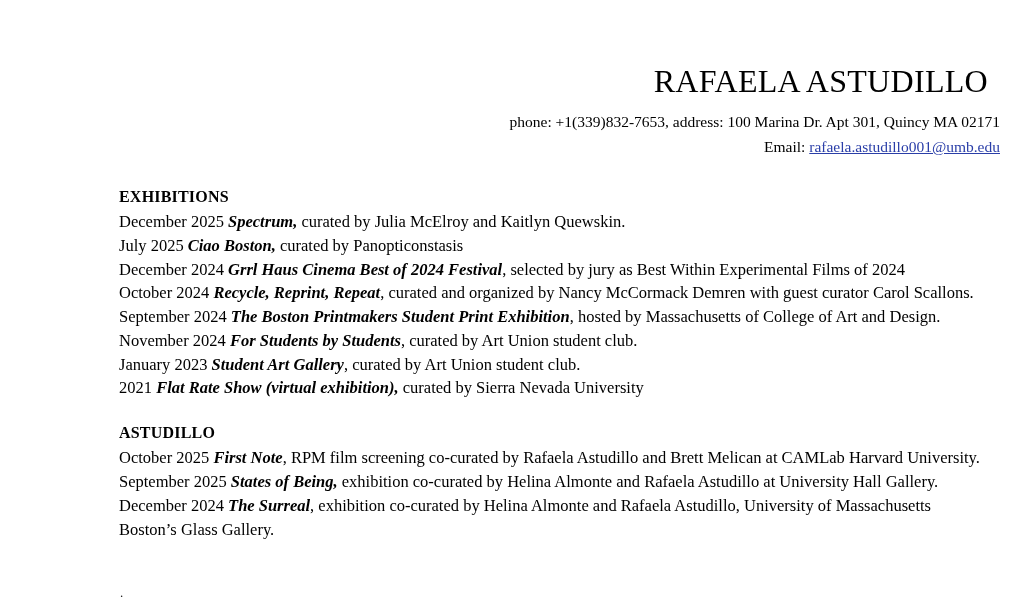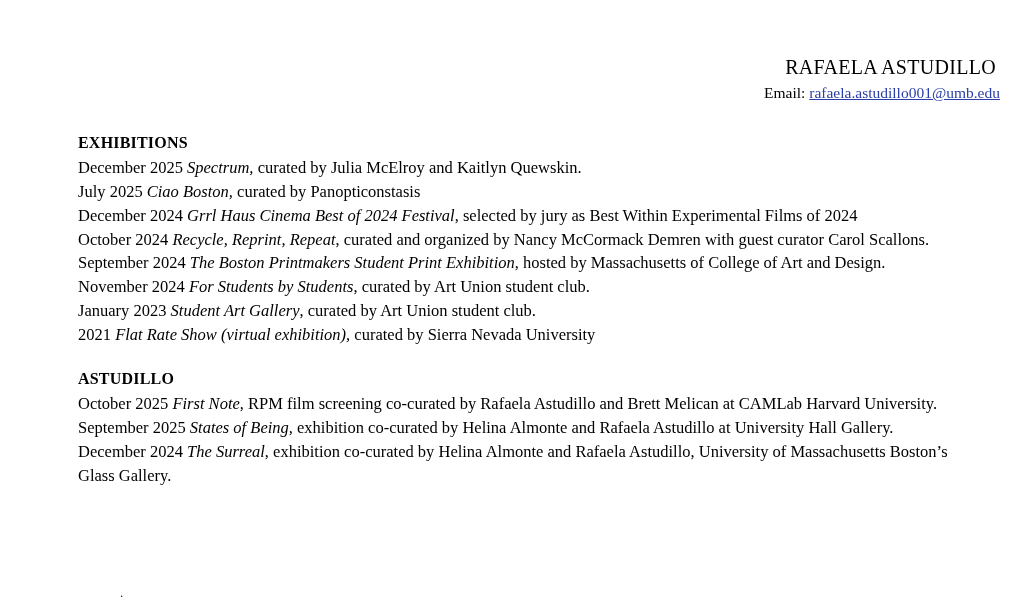--- a/index.html
+++ b/index.html
@@ -20,59 +20,59 @@
     width: 1024px;
     height: 605px;
     box-sizing: border-box;
   }
   .header {
     padding-top: 52px;
     padding-right: 24px;
     text-align: right;
   }
   .doc-title {
-    font-size: 20px;
+    font-size: 32px;
     letter-spacing: 0.3px;
     line-height: 1.1;
     font-weight: normal;
-    margin: 4px;
+    margin: 12px;
   }
   .contact-line {
     font-size: 15.5px;
     margin-top: 10px;
     line-height: 1.45;
   }
   .contact-line2 {
     font-size: 15.5px;
     margin-top: 2px;
     line-height: 1.45;
     margin-left: 32px;
   }
   .email-link {
     color: #2a3ea8;
     text-decoration: underline;
   }
   .body-area {
     margin-top: 30px;
-    padding-left: 78px;
+    padding-left: 119px;
     padding-right: 40px;
   }
   .section-heading {
     font-weight: bold;
     font-size: 16px;
     letter-spacing: 0.2px;
     margin: 0 0 4px 0;
   }
   .entry {
     font-size: 16.5px;
     line-height: 1.44;
     margin: 0;
   }
   .entry .ttl {
-    font-weight: normal;
+    font-weight: bold;
     font-style: italic;
   }
   .spacer {
     height: 24px;
   }
   .curation-block .entry {
     line-height: 1.45;
   }
   .bottom-mark {
     position: absolute;
@@ -82,20 +82,21 @@
     color: #222;
   }
 </style>
 </head>
 <body>
 
 <div class="page">
 
   <div class="header">
     <h1 class="doc-title">RAFAELA ASTUDILLO</h1>
+    <div class="contact-line">phone: +1(339)832-7653, address: 100 Marina Dr. Apt 301, Quincy MA 02171</div>
     <div class="contact-line2">
       <span>Email:</span>
       <a class="email-link" href="#">rafaela.astudillo001@umb.edu</a>
     </div>
   </div>
 
   <div class="body-area">
 
     <div class="section-block">
       <div class="section-heading">EXHIBITIONS</div>

